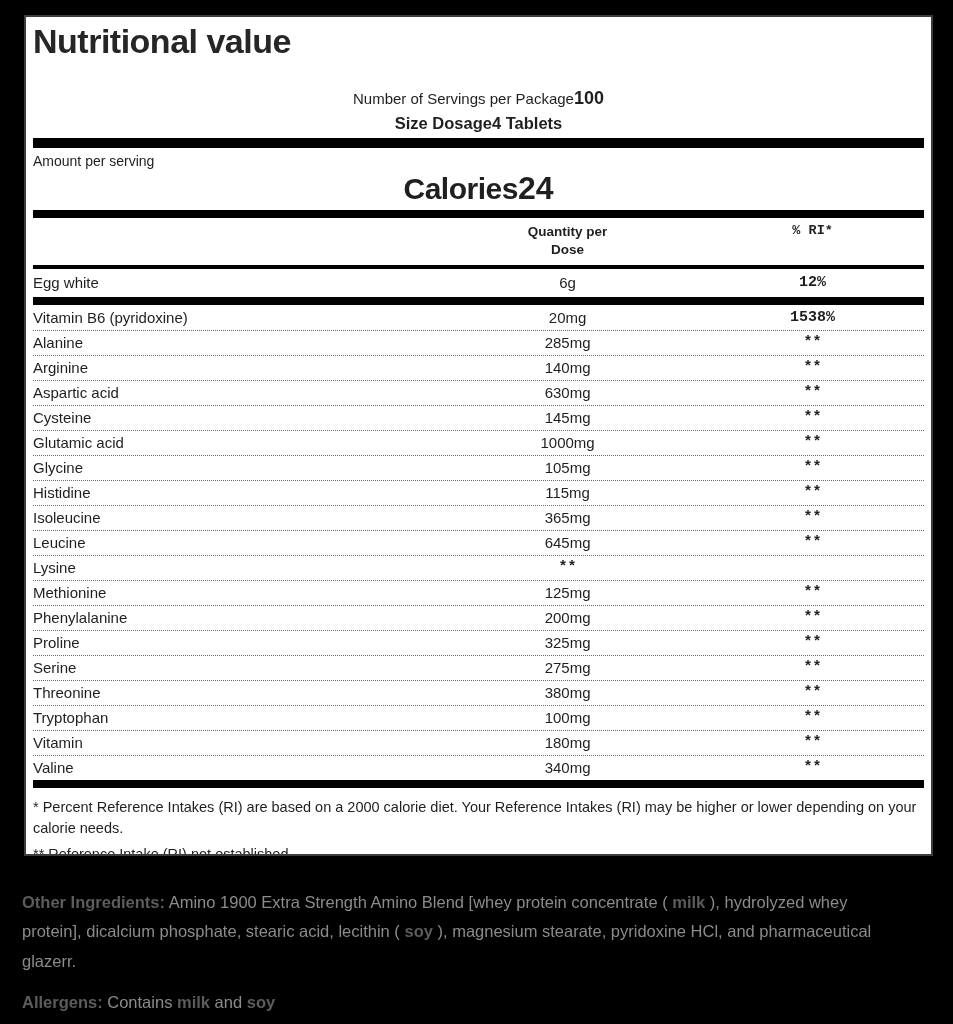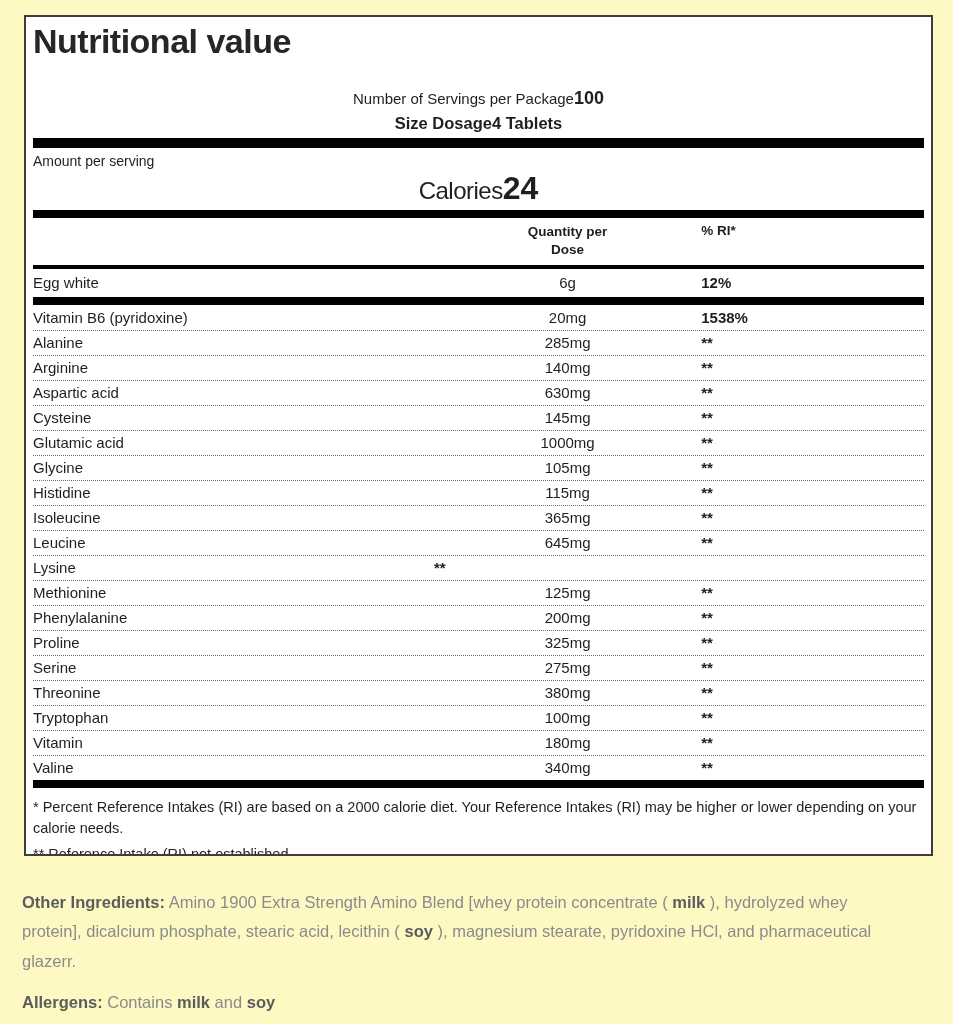--- a/index.html
+++ b/index.html
@@ -2,21 +2,21 @@
 <html><head>
 <meta charset="utf-8">
 <style>
   * { margin: 0; padding: 0; box-sizing: border-box; }
   html, body {
     width: 953px;
     background: #ffffff;
     font-family: "Liberation Sans", "DejaVu Sans", sans-serif;
     color: #1f1f1f;
   }
-  .page { position: relative; width: 953px; height: 1024px; background: #fef9c3; }
+  .page { position: relative; width: 953px; height: 1024px; background: #000000; }
 
   
   .panel {
     position: absolute;
     left: 24px; top: 15px;
     width: 909px; height: 841px;
     border: 2px solid #3d3d3d;
     padding: 4px 7px 6px 7px;
     overflow: hidden;
     background: #fff;
@@ -39,32 +39,32 @@
 
   .bar { background: #000; }
   .bar-10 { height: 10px; margin-top: 5px; }
   .bar-8a { height: 8px; margin-top: 3px; }
   .bar-4  { height: 4px; }
   .bar-8b { height: 8px; }
   .bar-8c { height: 8px; }
 
   .amount-label { margin-top: 5px; font-size: 14px; font-weight: 400; }
   .calories-row { margin-top: 1px; }
-  .calories-row .label { font-size: 24px; font-weight: 400; letter-spacing: -0.5px; }
+  .calories-row .label { font-size: 30px; font-weight: 700; letter-spacing: -0.5px; }
   .calories-row .value { font-size: 32px; font-weight: 800; }
 
   
   .trow {
     display: grid;
     grid-template-columns: 45% 30% 25%;
     align-items: center;
   }
   .cell-name { text-align: left; }
   .cell-qty  { text-align: center; }
-  .cell-ri   { text-align: left; font-weight: 700; }
+  .cell-ri   { text-align: center; font-weight: 700; font-family: Liberation Mono, monospace; }
 
   .thead { padding: 5px 0 6px 0; font-size: 13.5px; font-weight: 700; align-items: start; }
   .thead .cell-qty span { display: inline-block; max-width: 100px; line-height: 1.35; }
   .thead .cell-ri { font-weight: 700; }
 
   .egg-row { padding: 5px 0 6px 0; font-size: 15px; }
   .egg-row .cell-ri { font-size: 15px; }
 
   .nutrient-rows .trow { padding: 3px 0 4px 0; font-size: 15px; min-height: 25px; }
   .nutrient-rows .trow.sep { border-top: 1px dotted #6a6a6a; }

